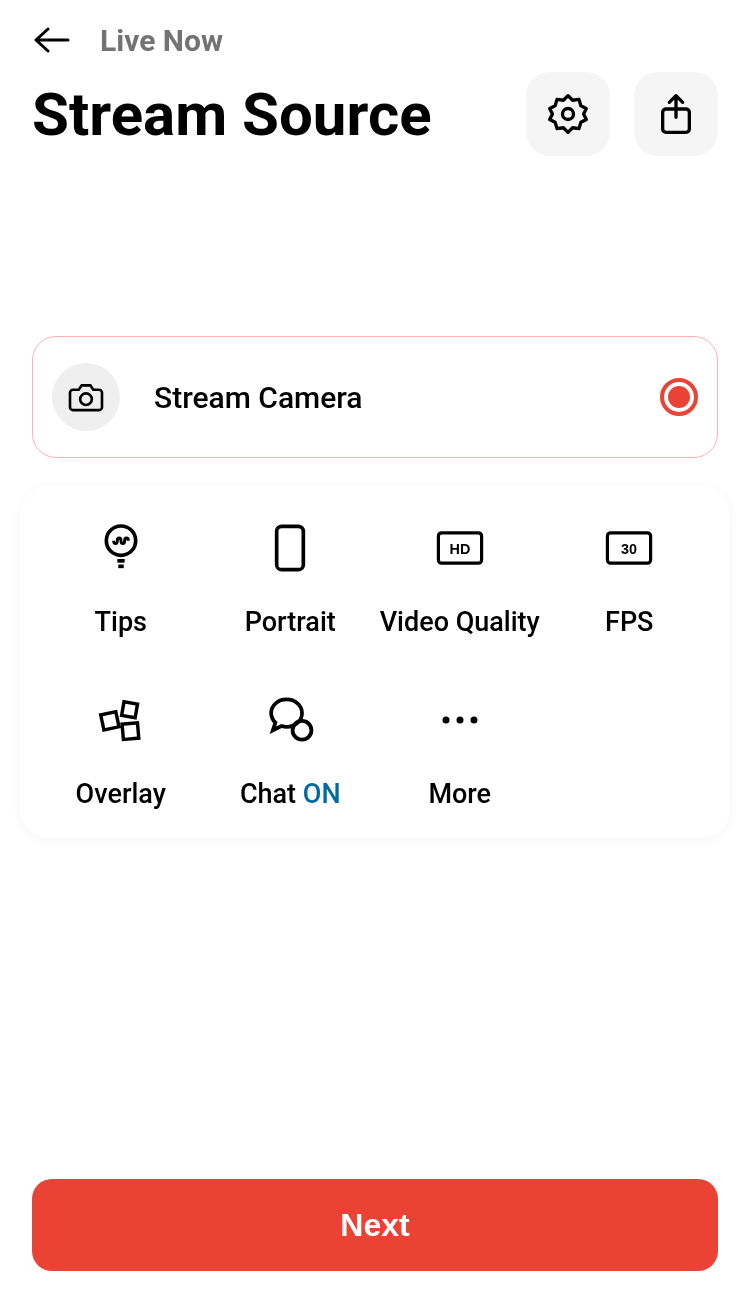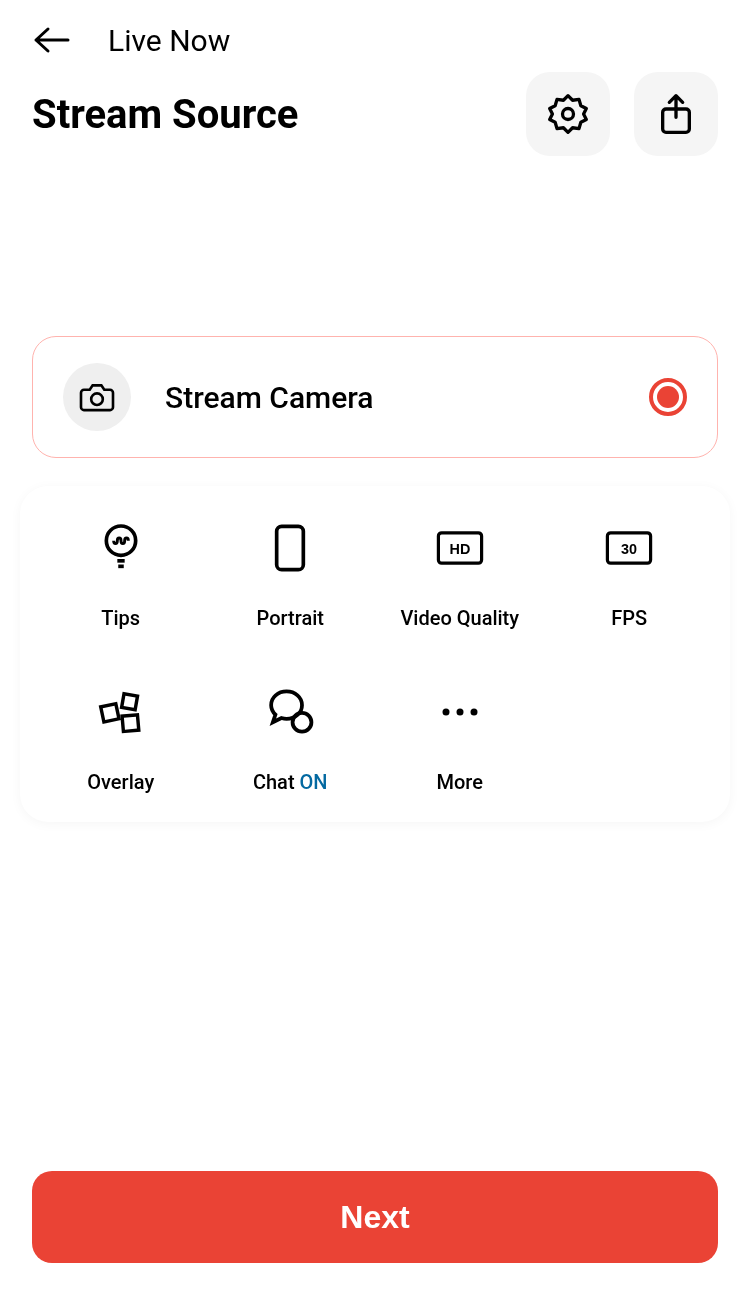--- a/index.html
+++ b/index.html
@@ -22,32 +22,31 @@
 }
 .back-arrow {
   width: 40px;
   height: 40px;
   display: flex;
   align-items: center;
   justify-content: center;
   cursor: pointer;
 }
 .live-now {
-  color: #000000;
+  color: #737373;
   font-size: 30px;
-  font-weight: 400;
-  margin-left: 8px;
+  font-weight: 700;
 }
 .title-row {
   display: flex;
   align-items: center;
   justify-content: space-between;
 }
 .page-title {
-  font-size: 40px;
+  font-size: 60px;
   font-weight: 700;
   color: #000;
 }
 .icon-buttons {
   display: flex;
   gap: 24px;
 }
 .icon-btn {
   width: 84px;
   height: 84px;
@@ -61,21 +60,21 @@
 .source-list {
   padding: 0 32px;
   margin-top: 180px;
 }
 .source-item {
   display: flex;
   align-items: center;
   justify-content: space-between;
   border: 1px solid #e5e5e5;
   border-radius: 24px;
-  padding: 26px 30px;
+  padding: 26px 19px;
   margin-bottom: 28px;
   cursor: pointer;
   background: #fff;
 }
 .source-item.selected {
   border-color: #ffb3ae;
 }
 .source-left {
   display: flex;
   align-items: center;
@@ -133,33 +132,33 @@
   gap: 32px;
   cursor: pointer;
 }
 .option-icon {
   height: 52px;
   display: flex;
   align-items: center;
   justify-content: center;
 }
 .option-label {
-  font-size: 20px;
+  font-size: 27px;
   font-weight: 500;
   color: #000;
   text-align: center;
 }
 .chat-on {
   color: #0369a1;
 }
 .next-btn {
   position: absolute;
   left: 32px;
   right: 32px;
-  bottom: 32px;
+  bottom: 24px;
   background: #ea4335;
   color: #fff;
   border: none;
   border-radius: 20px;
   height: 92px;
   font-size: 32px;
   font-weight: 600;
   cursor: pointer;
 }
 </style>

